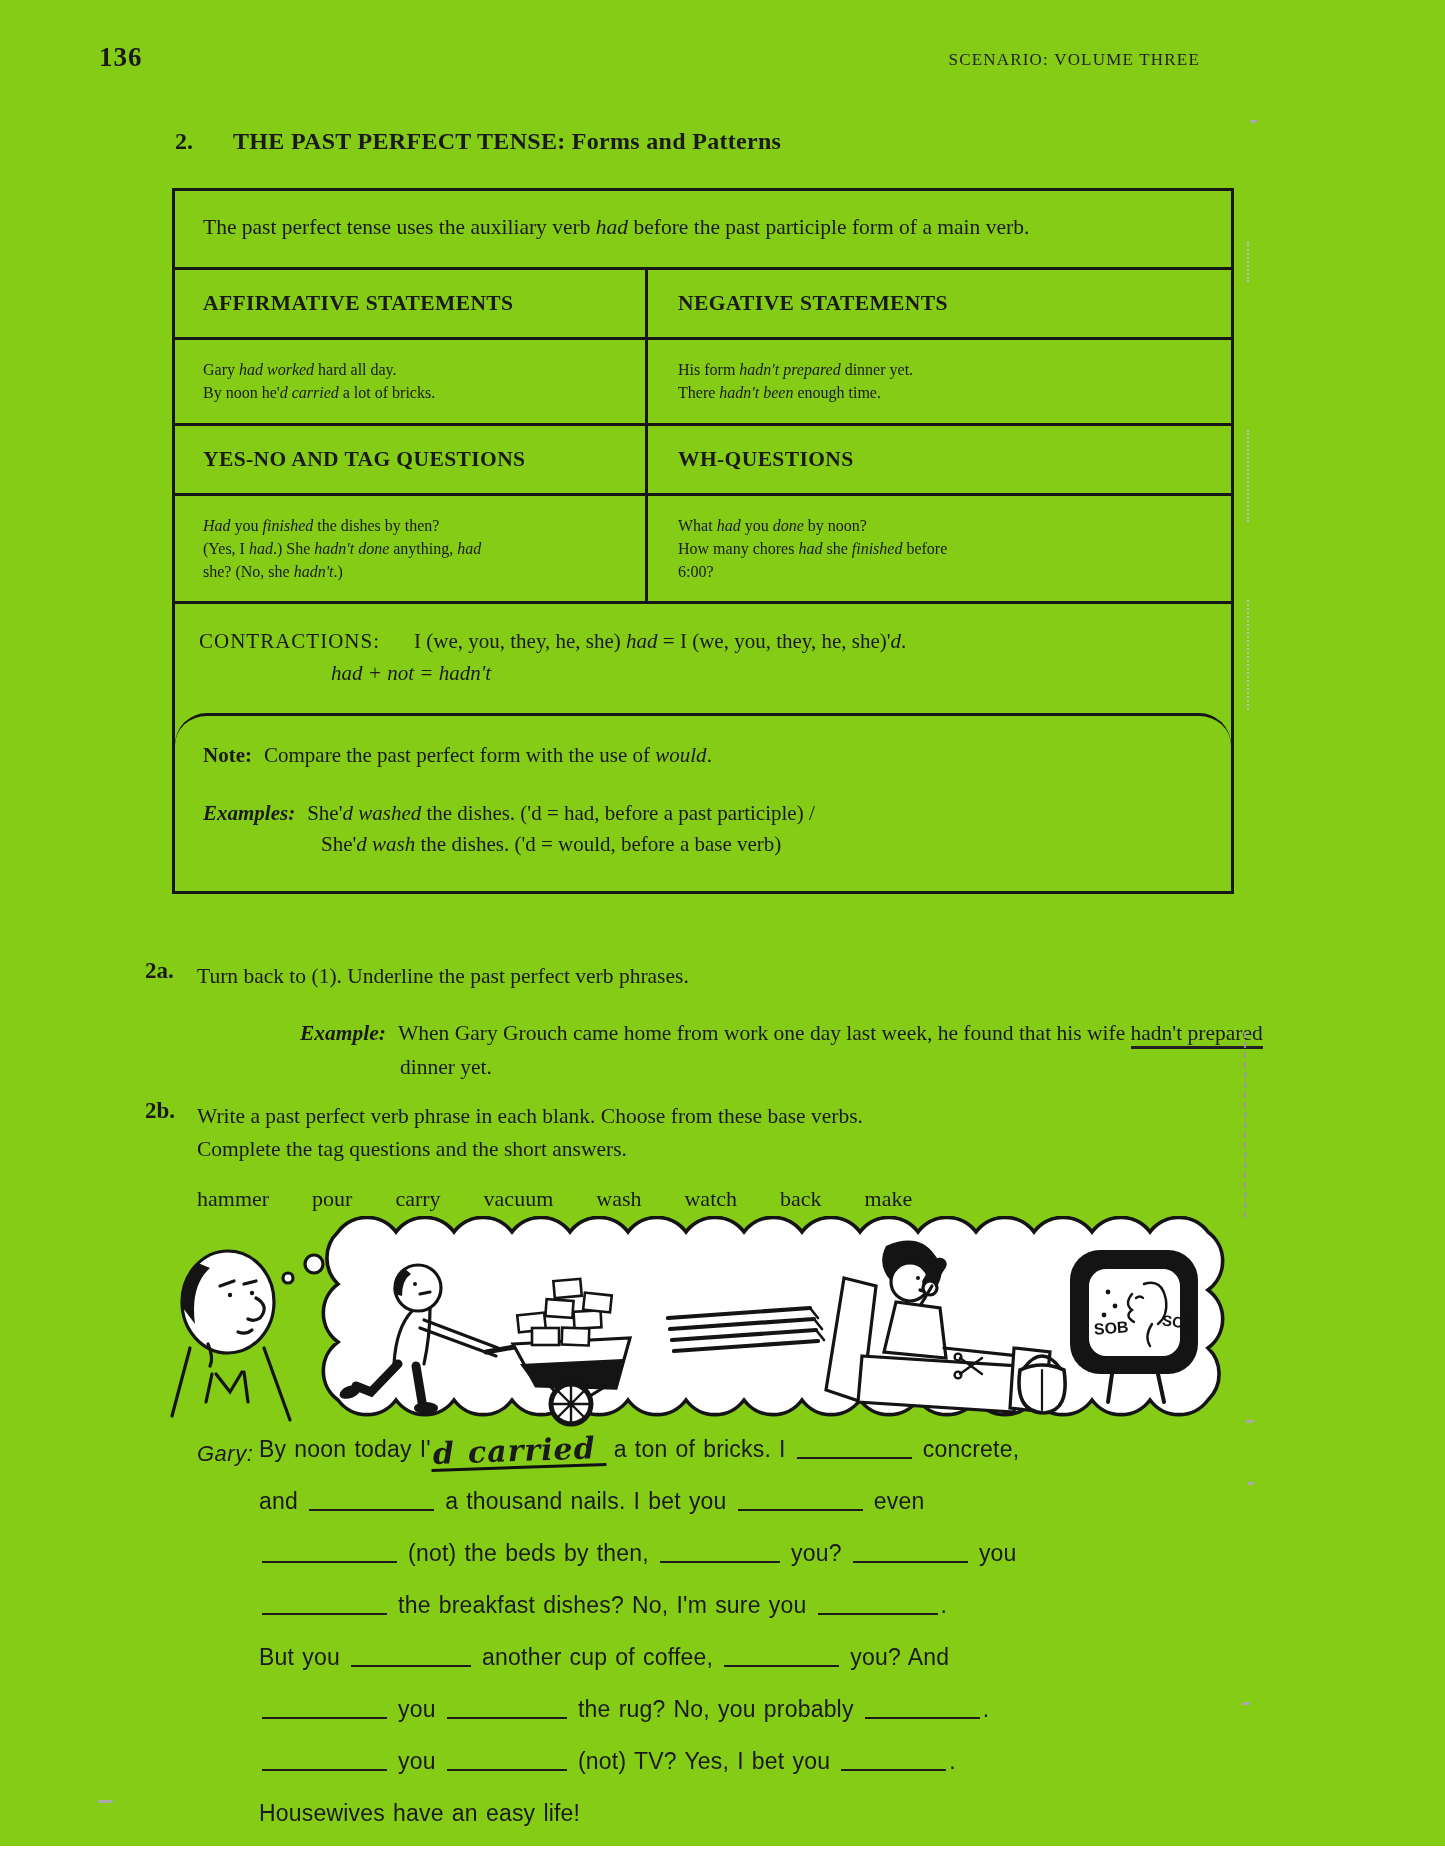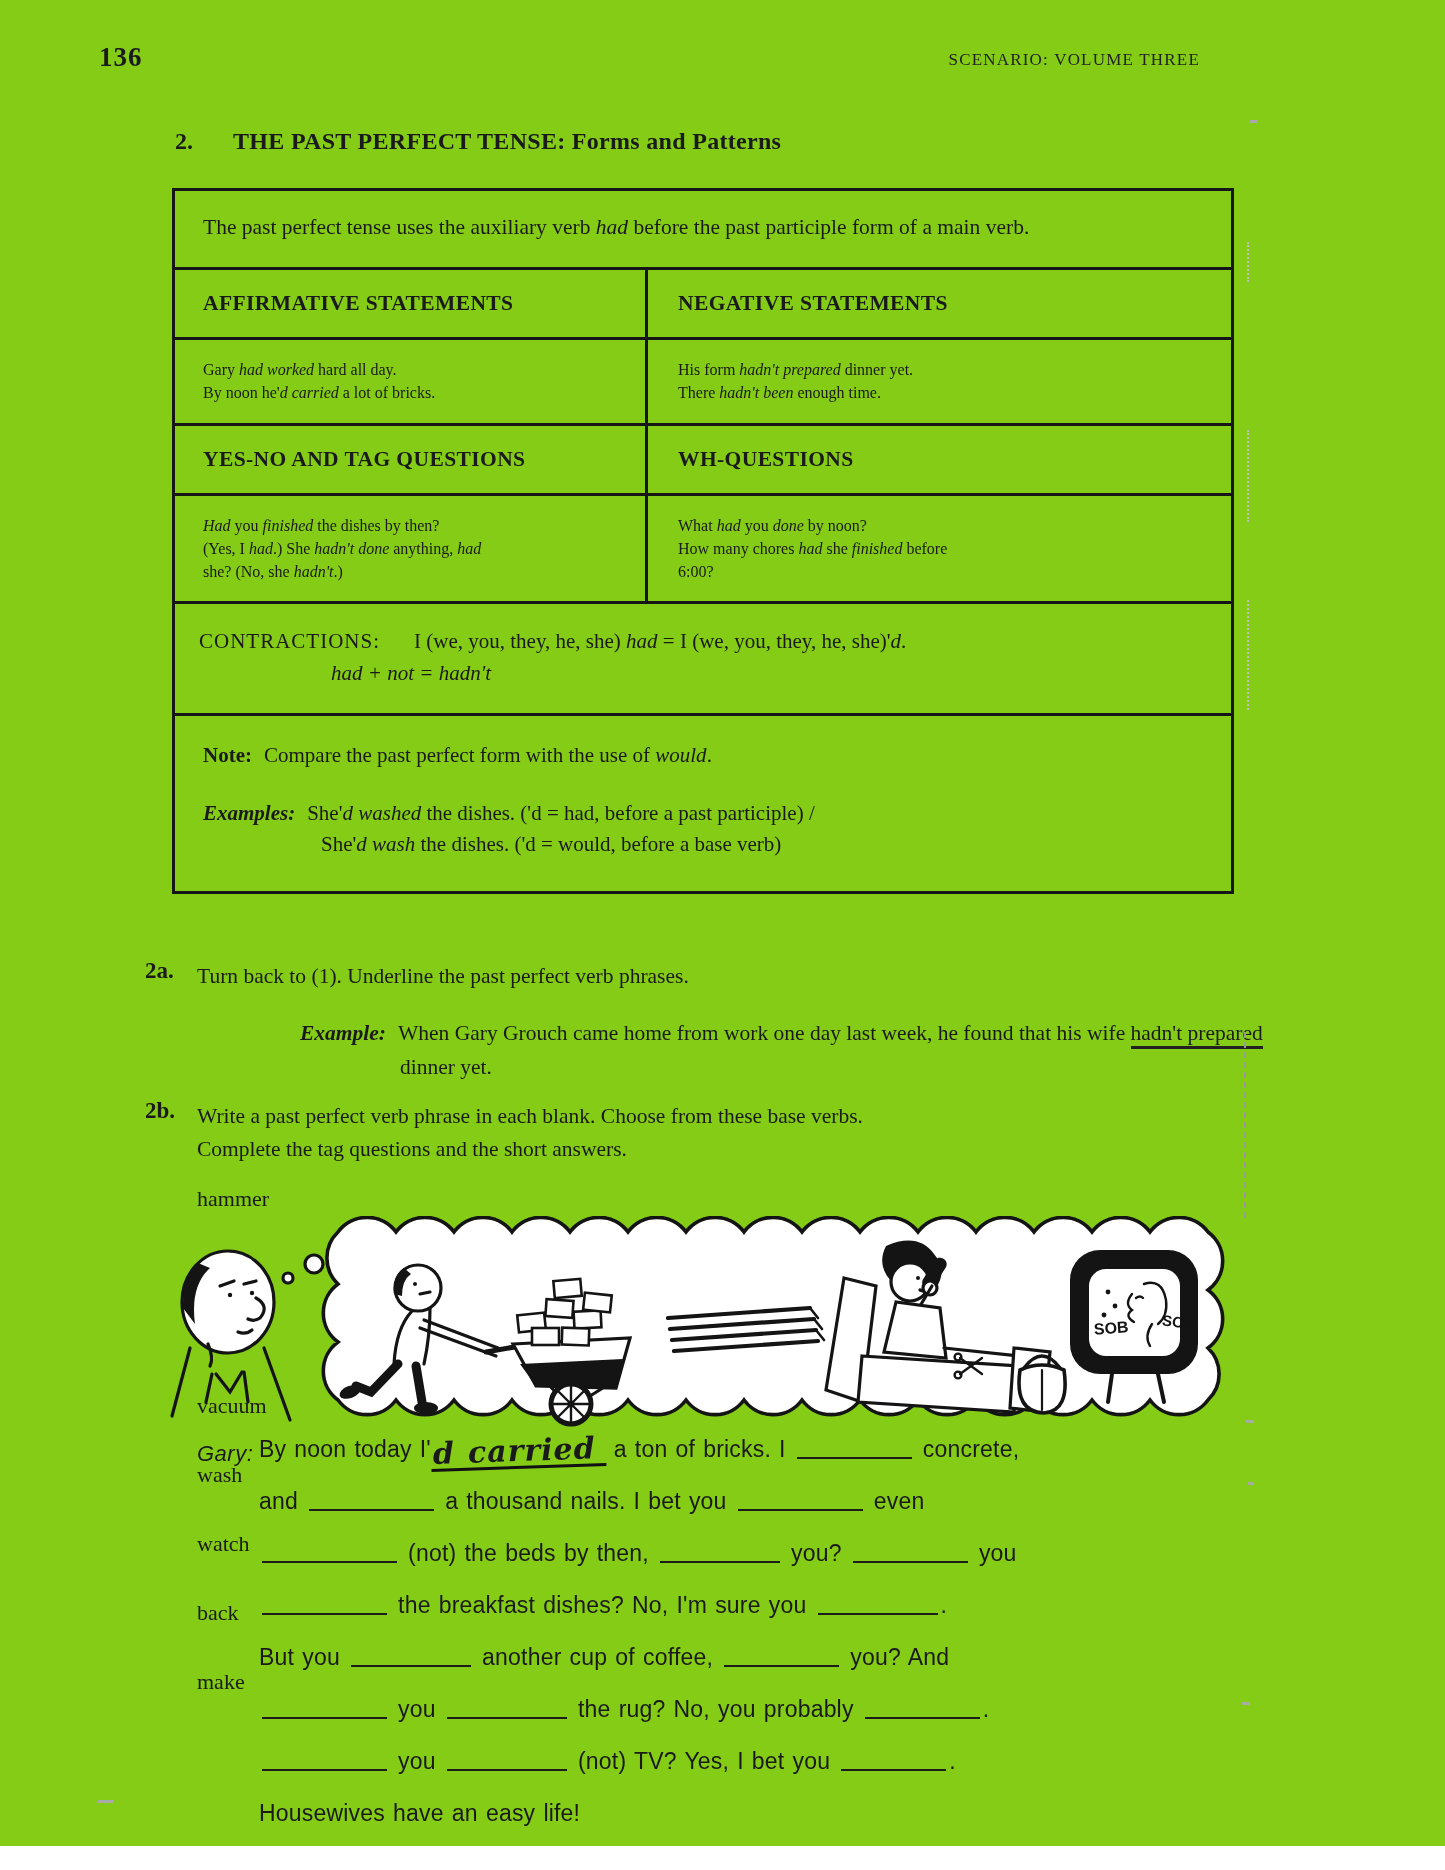--- a/index.html
+++ b/index.html
@@ -21,34 +21,34 @@
   .intro{padding:20px 110px 24px 28px;font-size:21.5px;line-height:1.5;}
   .two{display:flex;}
   .cl{width:470px;flex:none;box-sizing:border-box;padding:18px 10px 18px 28px;}
   .cr{flex:1;border-left:3px solid #161616;box-sizing:border-box;padding:18px 10px 18px 30px;}
   .hdrrow .cl,.hdrrow .cr{font-weight:bold;font-size:21.5px;letter-spacing:.4px;padding-top:21px;padding-bottom:21px;}
   .bodyrow{font-size:16px;line-height:1.45;}
   .bodyrow .cl,.bodyrow .cr{white-space:nowrap;}
   .contr{padding:22px 24px 24px;font-size:21px;line-height:1.5;}
   .contr .clabel{letter-spacing:1px;margin-right:34px;}
   .contr .l2{margin-left:132px;}
-  .noterow{padding:24px 28px 30px;font-size:21px;line-height:1.5;}
+  .noterow{padding:24px 28px 30px;font-size:21px;line-height:1.5;border-radius:32px;}
   .notetext{margin-bottom:26px;}
   .nlabel{font-weight:bold;margin-right:12px;}
   .exlabel{font-weight:bold;font-style:italic;margin-right:12px;}
   .hang{padding-left:118px;text-indent:-118px;}
 
   .it{font-style:italic;}
   .ul{border-bottom:3px solid #222;padding-bottom:1px;}
 
   
   .exno{position:absolute;font-size:23px;font-weight:bold;}
   .extext{position:absolute;font-size:21.5px;line-height:1.55;}
   .example{position:absolute;font-size:21.5px;line-height:1.6;width:900px;}
-  .verbs{position:absolute;left:197px;top:1186px;display:flex;gap:43px;font-size:22px;flex-direction:column;}
+  .verbs{position:absolute;left:197px;top:1186px;display:flex;gap:43px;font-size:22px;}
   .verb{display:inline-block;}
 
   
   .cartoon{position:absolute;left:168px;top:1216px;}
 
   
   .dialogue{position:absolute;left:197px;top:1436px;width:1010px;
             font-family:"Liberation Sans",sans-serif;}
   .speaker{position:absolute;left:0;top:5px;font-size:22px;font-style:italic;letter-spacing:.5px;}
   .dlines{margin-left:62px;}

